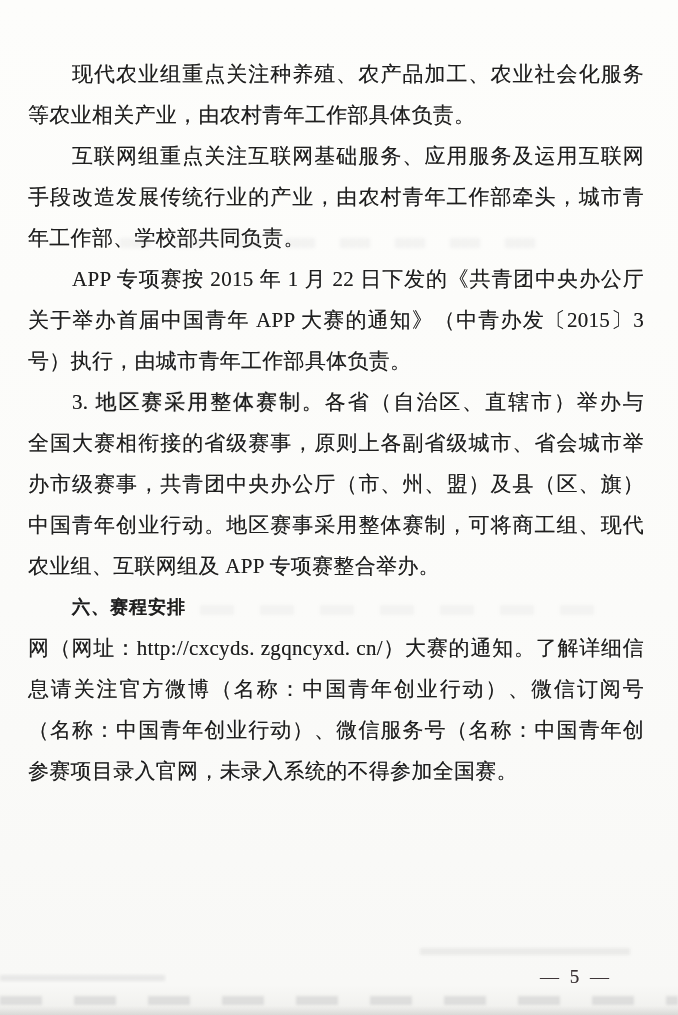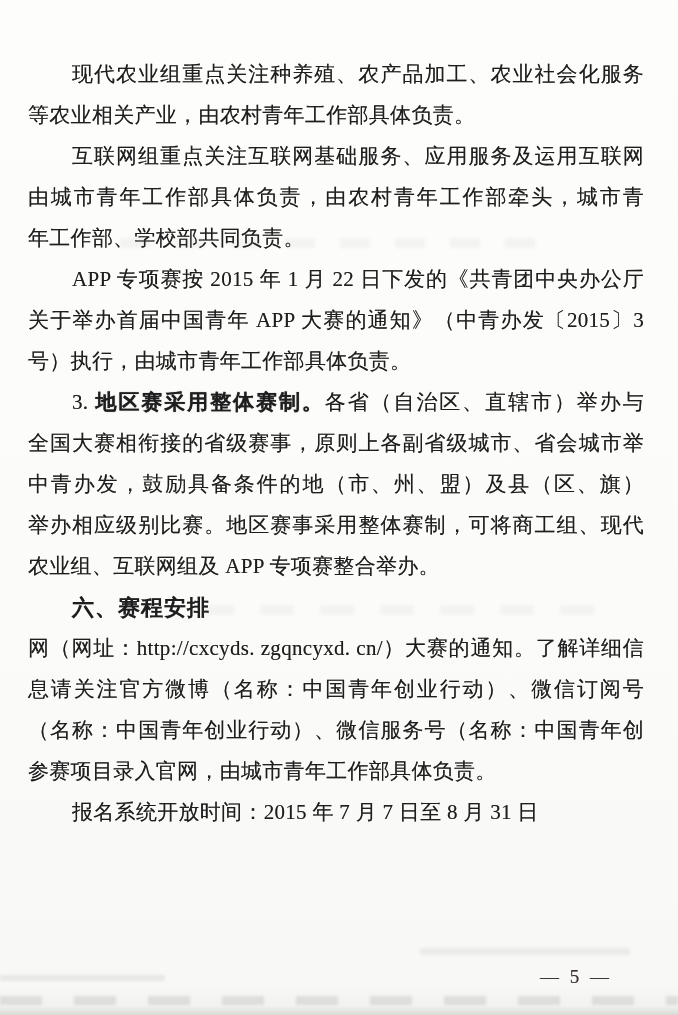--- a/index.html
+++ b/index.html
@@ -38,25 +38,25 @@
   }
   .line.indent {
     padding-left: 44px;
   }
   .line.fill.indent {
     padding-left: 44px;
   }
   .line.heading {
     font-family: "Liberation Sans", "DejaVu Sans", sans-serif;
     font-weight: 700;
-    font-size: 22px;
+    font-size: 18px;
     letter-spacing: 1px;
   }
   .b {
-    font-weight: 700;
+    font-weight: 400;
     text-shadow: 0 0 0.8px rgba(20,20,20,0.8);
   }
   .page-number {
     position: absolute;
     top: 966px;
     left: 540px;
     font-size: 19px;
     letter-spacing: 3px;
     color: #3a3234;
     text-shadow: 0 0 0.5px rgba(40,30,32,0.5);
@@ -87,38 +87,37 @@
     pointer-events: none;
   }
 </style>
 </head>
 <body>
 
 <main class="page-inner">
   <div class="line indent fill">现代农业组重点关注种养殖、农产品加工、农业社会化服务</div>
   <div class="line">等农业相关产业，由农村青年工作部具体负责。</div>
   <div class="line indent fill">互联网组重点关注互联网基础服务、应用服务及运用互联网</div>
-  <div class="line fill">由城市青年工作部具体负责，由农村青年工作部牵头，城市青</div>
+  <div class="line fill">手段改造发展传统行业的产业，由农村青年工作部牵头，城市青</div>
   <div class="line">年工作部、学校部共同负责。</div>
   <div class="line indent fill">APP 专项赛按 2015 年 1 月 22 日下发的《共青团中央办公厅</div>
   <div class="line fill">关于举办首届中国青年 APP 大赛的通知》（中青办发〔2015〕3</div>
   <div class="line">号）执行，由城市青年工作部具体负责。</div>
   <div class="line indent fill">
     <span>3. </span><span class="b">地区赛采用整体赛制。</span><span>各省（自治区、直辖市）举办与</span>
   </div>
   <div class="line fill">全国大赛相衔接的省级赛事，原则上各副省级城市、省会城市举</div>
-  <div class="line fill">中青办发，鼓励具备条件的地（市、州、盟）及县（区、旗）</div>
-  <div class="line fill">举办相应级别比赛。地区赛事采用整体赛制，可将商工组、现代</div>
+  <div class="line fill">办市级赛事，共青团中央办公厅（市、州、盟）及县（区、旗）</div>
+  <div class="line fill">中国青年创业行动。地区赛事采用整体赛制，可将商工组、现代</div>
   <div class="line">农业组、互联网组及 APP 专项赛整合举办。</div>
   <div class="line heading indent">六、赛程安排</div>
   <div class="line fill">网（网址：http://cxcyds. zgqncyxd. cn/）大赛的通知。了解详细信</div>
   <div class="line fill">息请关注官方微博（名称：中国青年创业行动）、微信订阅号</div>
   <div class="line fill">（名称：中国青年创业行动）、微信服务号（名称：中国青年创</div>
-  <div class="line">参赛项目录入官网，由城市青年工作部具体负责。</div>
-  <div class="line indent">报名系统开放时间：2015 年 7 月 7 日至 8 月 31 日</div>
+  <div class="line">参赛项目录入官网，未录入系统的不得参加全国赛。</div>
 </main>
 
 <div class="page-number">— 5 —</div>
 
 <div class="scan-smudge smudge-a"></div>
 <div class="scan-smudge smudge-b"></div>
 <div class="scan-smudge smudge-c"></div>
 <div class="scan-smudge smudge-d"></div>
 <div class="scan-smudge smudge-e"></div>
 <div class="bottom-shadow"></div>

